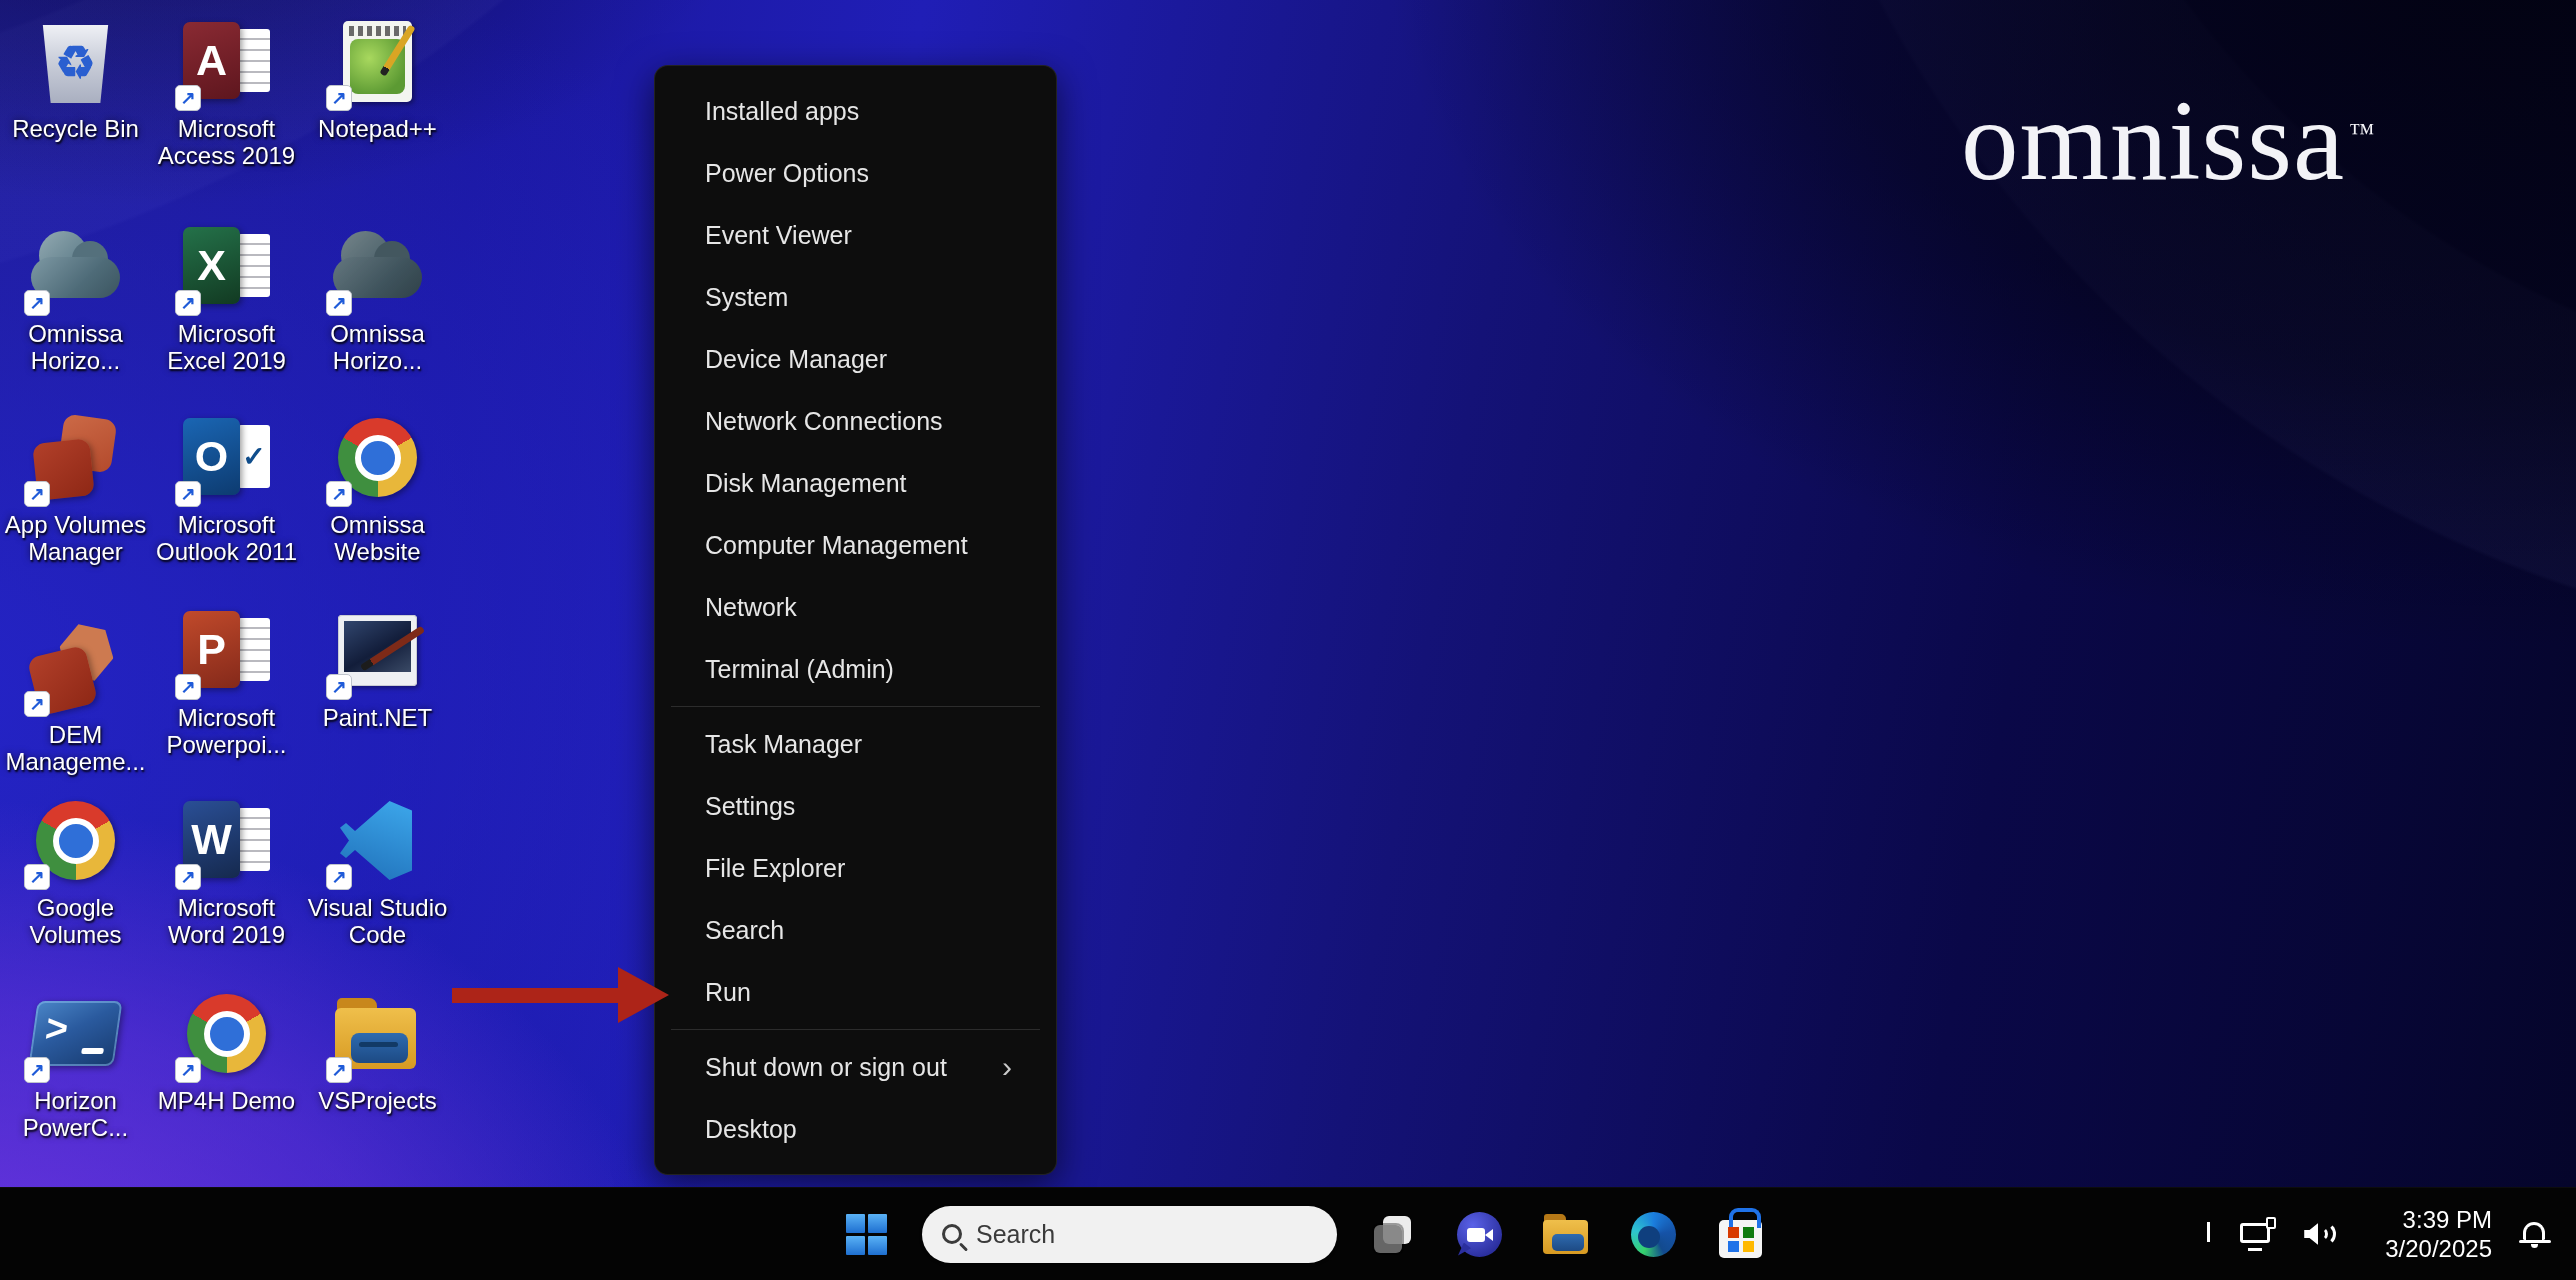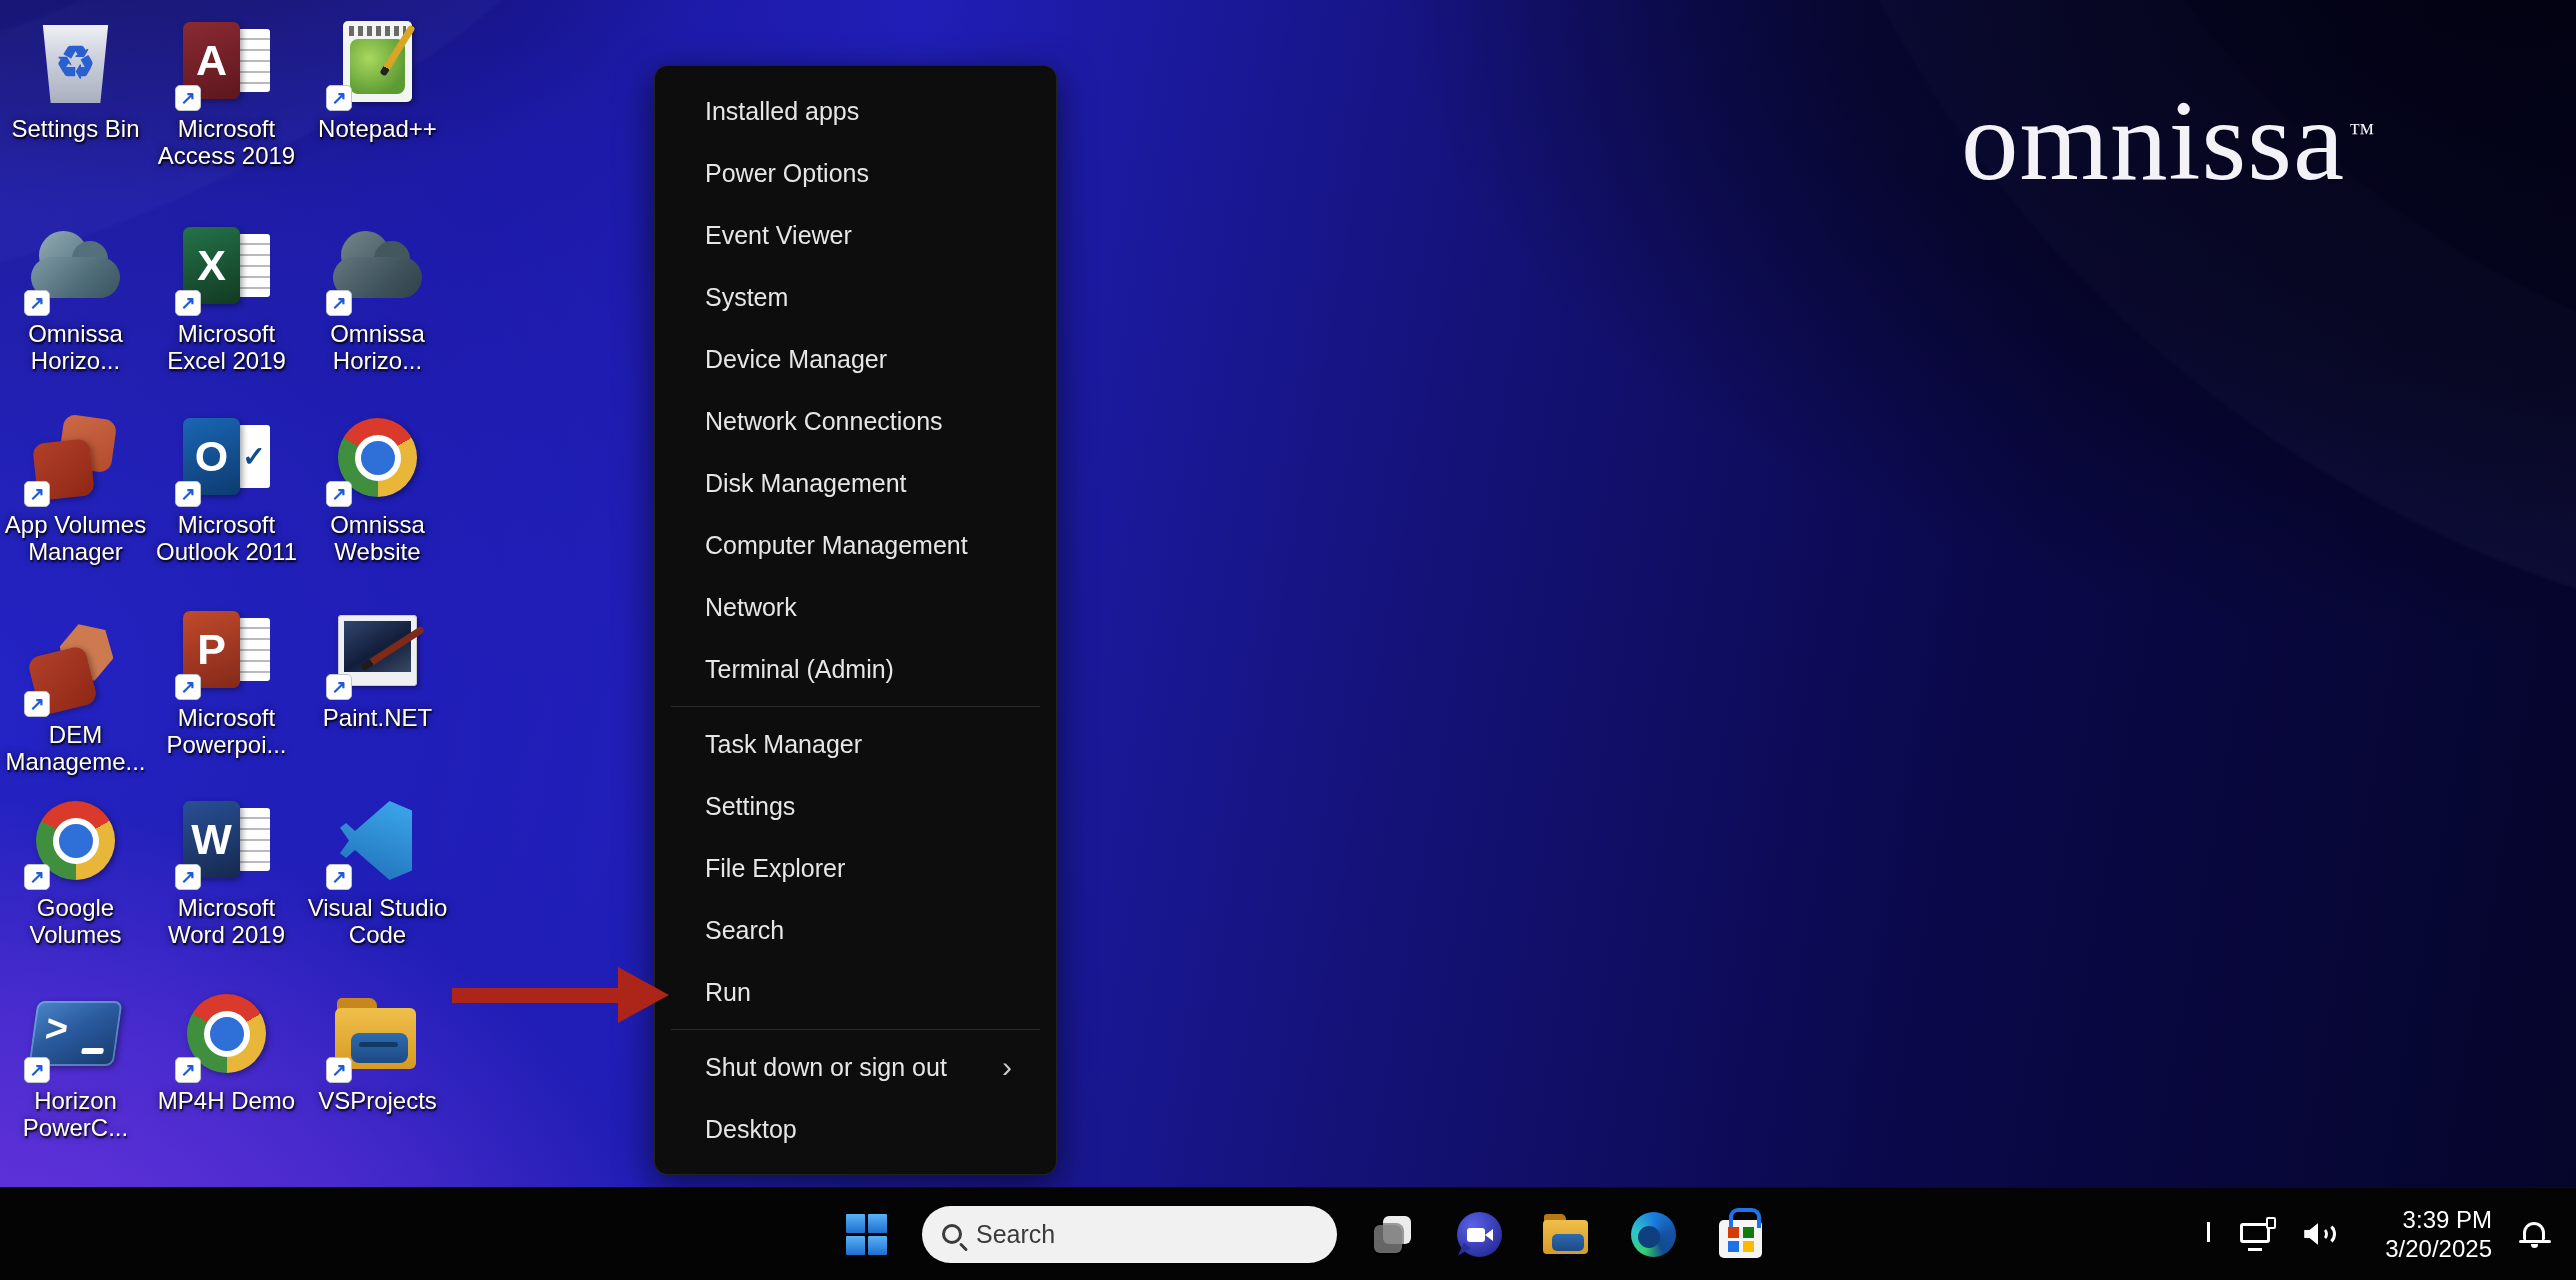--- a/index.html
+++ b/index.html
@@ -219,21 +219,21 @@
   <div class="logo">
     <span>omnissa</span><sup>™</sup>
   </div>
 
   <div class="cell" style="left:0px;top:14px">
     <div class="icon-box">
         <div class="ic-recycle">
           <span class="trash"></span>
         </div>
       </div>
-    <div class="label">Settings Bin</div>
+    <div class="label">Recycle Bin</div>
   </div>
 
   <div class="cell" style="left:151px;top:14px">
     <div class="icon-box">
       <div class="ic-office">
         <span class="doc"></span>
         <span class="card" style="background:linear-gradient(160deg,#8a2a33,#5e161e)">
             <i>A</i>
           </span>
       </div>

